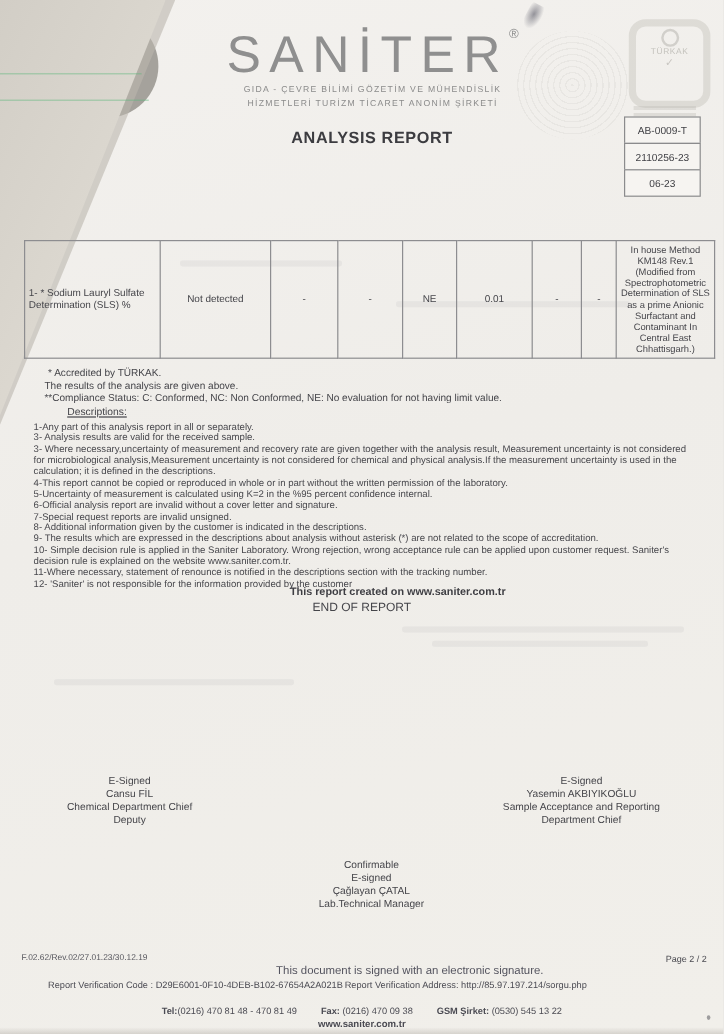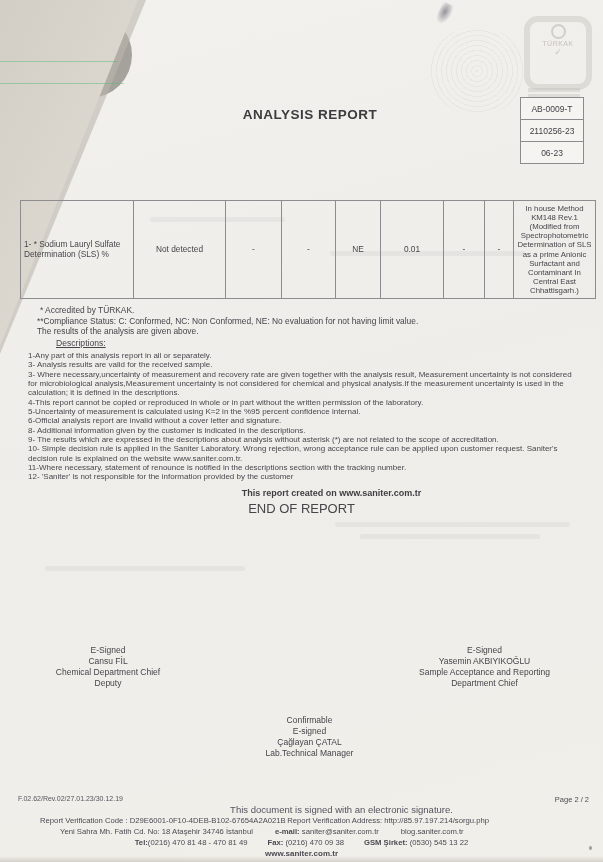--- a/index.html
+++ b/index.html
@@ -64,21 +64,21 @@
   .notes{position:absolute;left:37px;top:305px;font-size:8.4px;line-height:10.6px;color:#45454a;z-index:6;}
   .desc-head{position:absolute;left:36px;top:338px;font-size:8.6px;color:#45454a;
     text-decoration:underline;z-index:6;padding-left:20px;}
   .desc-list{position:absolute;left:28px;top:351px;width:552px;font-size:8px;
     line-height:9.35px;color:#48484d;z-index:6;}
   .desc-list div{margin:0;}
 
   .created-on{position:absolute;left:0;top:488px;width:603px;text-align:center;
     font-size:9px;font-weight:bold;color:#3e3e43;z-index:6;padding-left:30px;}
   .end-report{position:absolute;left:0;top:501px;width:603px;text-align:center;
-    font-size:13px;color:#45454a;z-index:6;}
+    font-size:10px;color:#45454a;z-index:6;}
 
   
   .ghost{position:absolute;background:rgba(110,112,128,.08);border-radius:2px;filter:blur(.4px);}
 
   
   .sig{position:absolute;text-align:center;font-size:8.5px;line-height:11px;color:#45454a;z-index:6;}
   .sig-left{left:18px;top:645px;width:180px;}
   .sig-right{left:382px;top:645px;width:205px;}
   .sig-center{left:207px;top:715px;width:205px;}
 
@@ -119,20 +119,25 @@
 
   <div class="smudge"></div>
   <div class="stamp"></div>
   <div class="turkak">
     <div class="t-circle"></div>
     <div class="t-label">TÜRKAK</div>
     <div class="t-check">✓</div>
   </div>
   <div class="turkak-bars"></div>
 
+  <div class="brand-block">
+    <div class="brand"><span>SANİTER</span><sup>®</sup></div>
+    <div class="brand-sub">GIDA - ÇEVRE BİLİMİ GÖZETİM VE MÜHENDİSLİK</div>
+    <div class="brand-sub">HİZMETLERİ TURİZM TİCARET ANONİM ŞİRKETİ</div>
+  </div>
   <div class="report-title">ANALYSIS REPORT</div>
 
   <div class="ref-boxes">
     <div class="ref-box">AB-0009-T</div>
     <div class="ref-box">2110256-23</div>
     <div class="ref-box">06-23</div>
   </div>
 
   <div class="ghost" style="left:150px;top:217px;width:135px;height:5px;"></div>
   <div class="ghost" style="left:330px;top:251px;width:195px;height:5px;"></div>
@@ -162,32 +167,33 @@
       <td>0.01</td>
       <td>-</td>
       <td>-</td>
       <td class="method">In house Method KM148 Rev.1 (Modified from Spectrophotometric Determination of SLS as a prime Anionic Surfactant and Contaminant In Central East Chhattisgarh.)</td>
     </tr>
   </tbody>
     </table>
 
   <div class="notes">
     <div style="padding-left:3px;">* Accredited by TÜRKAK.</div>
+    <div>The results of the analysis are given above.</div>
     <div>**Compliance Status: C: Conformed, NC: Non Conformed, NE: No evaluation for not having limit value.</div>
-    <div>The results of the analysis are given above.</div>
   </div>
 
   <div class="desc-head">Descriptions:</div>
   <div class="desc-list">
     <div>1-Any part of this analysis report in all or separately.</div>
     <div>3- Analysis results are valid for the received sample.</div>
     <div>3- Where necessary,uncertainty of measurement and recovery rate are given together with the analysis result, Measurement uncertainty is not considered for microbiological analysis,Measurement uncertainty is not considered for chemical and physical analysis.If the measurement uncertainty is used in the calculation; it is defined in the descriptions.</div>
     <div>4-This report cannot be copied or reproduced in whole or in part without the written permission of the laboratory.</div>
     <div>5-Uncertainty of measurement is calculated using K=2 in the %95 percent confidence internal.</div>
     <div>6-Official analysis report are invalid without a cover letter and signature.</div>
+    <div>7-Special request reports are invalid unsigned.</div>
     <div>8- Additional information given by the customer is indicated in the descriptions.</div>
     <div>9- The results which are expressed in the descriptions about analysis without asterisk (*) are not related to the scope of accreditation.</div>
     <div>10- Simple decision rule is applied in the Saniter Laboratory. Wrong rejection, wrong acceptance rule can be applied upon customer request. Saniter's decision rule is explained on the website www.saniter.com.tr.</div>
     <div>11-Where necessary, statement of renounce is notified in the descriptions section with the tracking number.</div>
     <div>12- 'Saniter' is not responsible for the information provided by the customer</div>
   </div>
 
   <div class="created-on">This report created on www.saniter.com.tr</div>
   <div class="end-report">END OF REPORT</div>
 
@@ -212,25 +218,20 @@
 
   <div class="form-code">F.02.62/Rev.02/27.01.23/30.12.19</div>
   <div class="page-num">Page 2 / 2</div>
   <div class="esign-notice">This document is signed with an electronic signature.</div>
 
   <div class="ver-row">
     <span><span>Report Verification Code :</span> <span>D29E6001-0F10-4DEB-B102-67654A2A021B</span></span>
     <span><span>Report Verification Address:</span> <span>http://85.97.197.214/sorgu.php</span></span>
   </div>
 
-  <div class="addr-row">
-    <span>Yeni Sahra Mh. Fatih Cd. No: 18 Ataşehir 34746 İstanbul</span>
-    <span><span class="blabel">e-mail:</span> <span>saniter@saniter.com.tr</span></span>
-    <span>blog.saniter.com.tr</span>
-  </div>
 
   <div class="tel-row">
     <span><span class="blabel">Tel:</span><span>(0216) 470 81 48 - 470 81 49</span></span>
     <span><span class="blabel">Fax:</span> <span>(0216) 470 09 38</span></span>
     <span><span class="blabel">GSM Şirket:</span> <span>(0530) 545 13 22</span></span>
   </div>
 
   <div class="website">www.saniter.com.tr</div>
   <div class="bottom-edge"></div>
   <div class="speck"></div>

